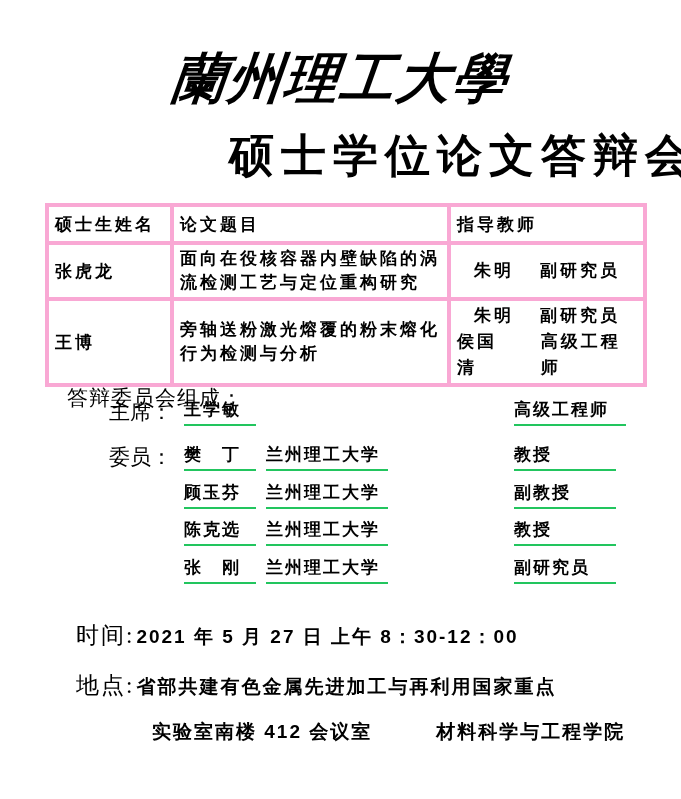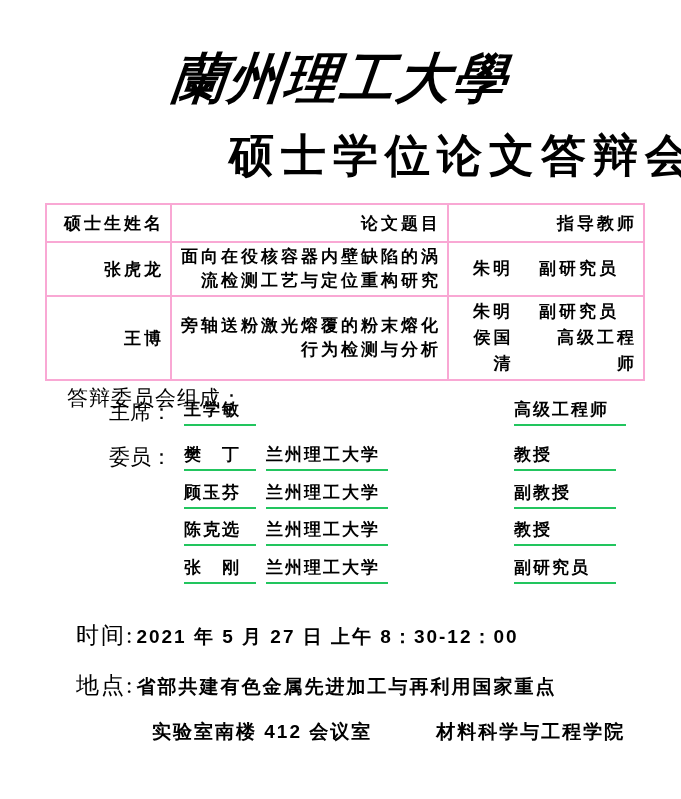--- a/index.html
+++ b/index.html
@@ -36,25 +36,25 @@
   }
 
   
   table.defense {
     position: absolute; top: 203px; left: 45px;
     width: 598px;
     border-collapse: collapse;
     table-layout: fixed;
   }
   table.defense th, table.defense td {
-    border: 2px solid #f9a8d4;
+    border: 4px solid #f9a8d4;
     font-weight: 700;
     font-size: 17px;
     letter-spacing: 3px;
-    text-align: right;
+    text-align: left;
     vertical-align: middle;
     padding: 2px 6px;
   }
   .col-student { width: 125px; }
   .col-thesis  { width: 277px; }
   .col-advisor { width: 196px; }
   table.defense thead th { height: 38px; }
   table.defense .row-1 td { height: 50px; }
   table.defense .row-2 td { height: 53px; }
   td.thesis-cell { line-height: 24px; padding: 2px 8px; }

